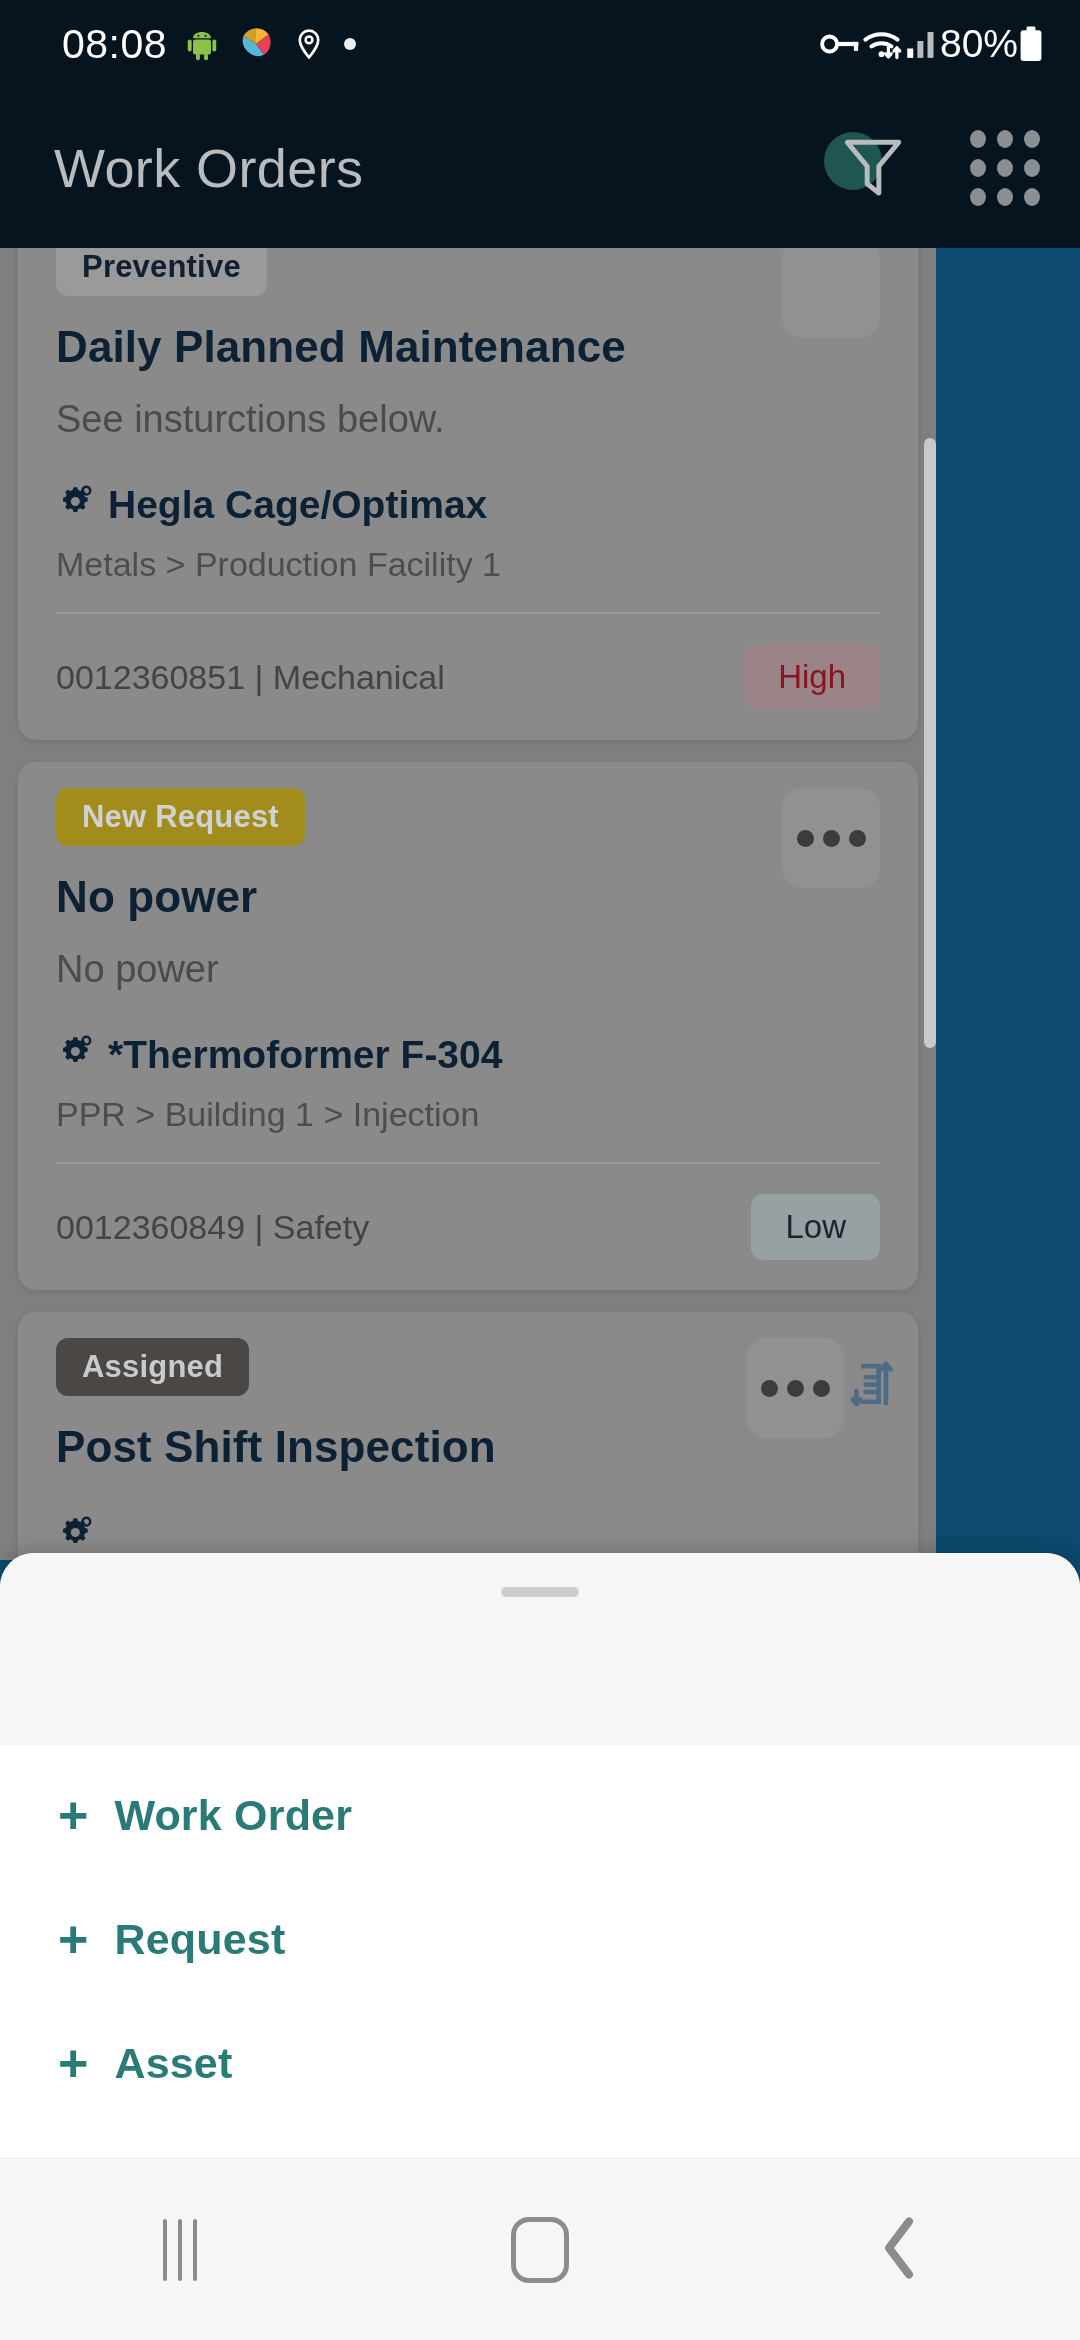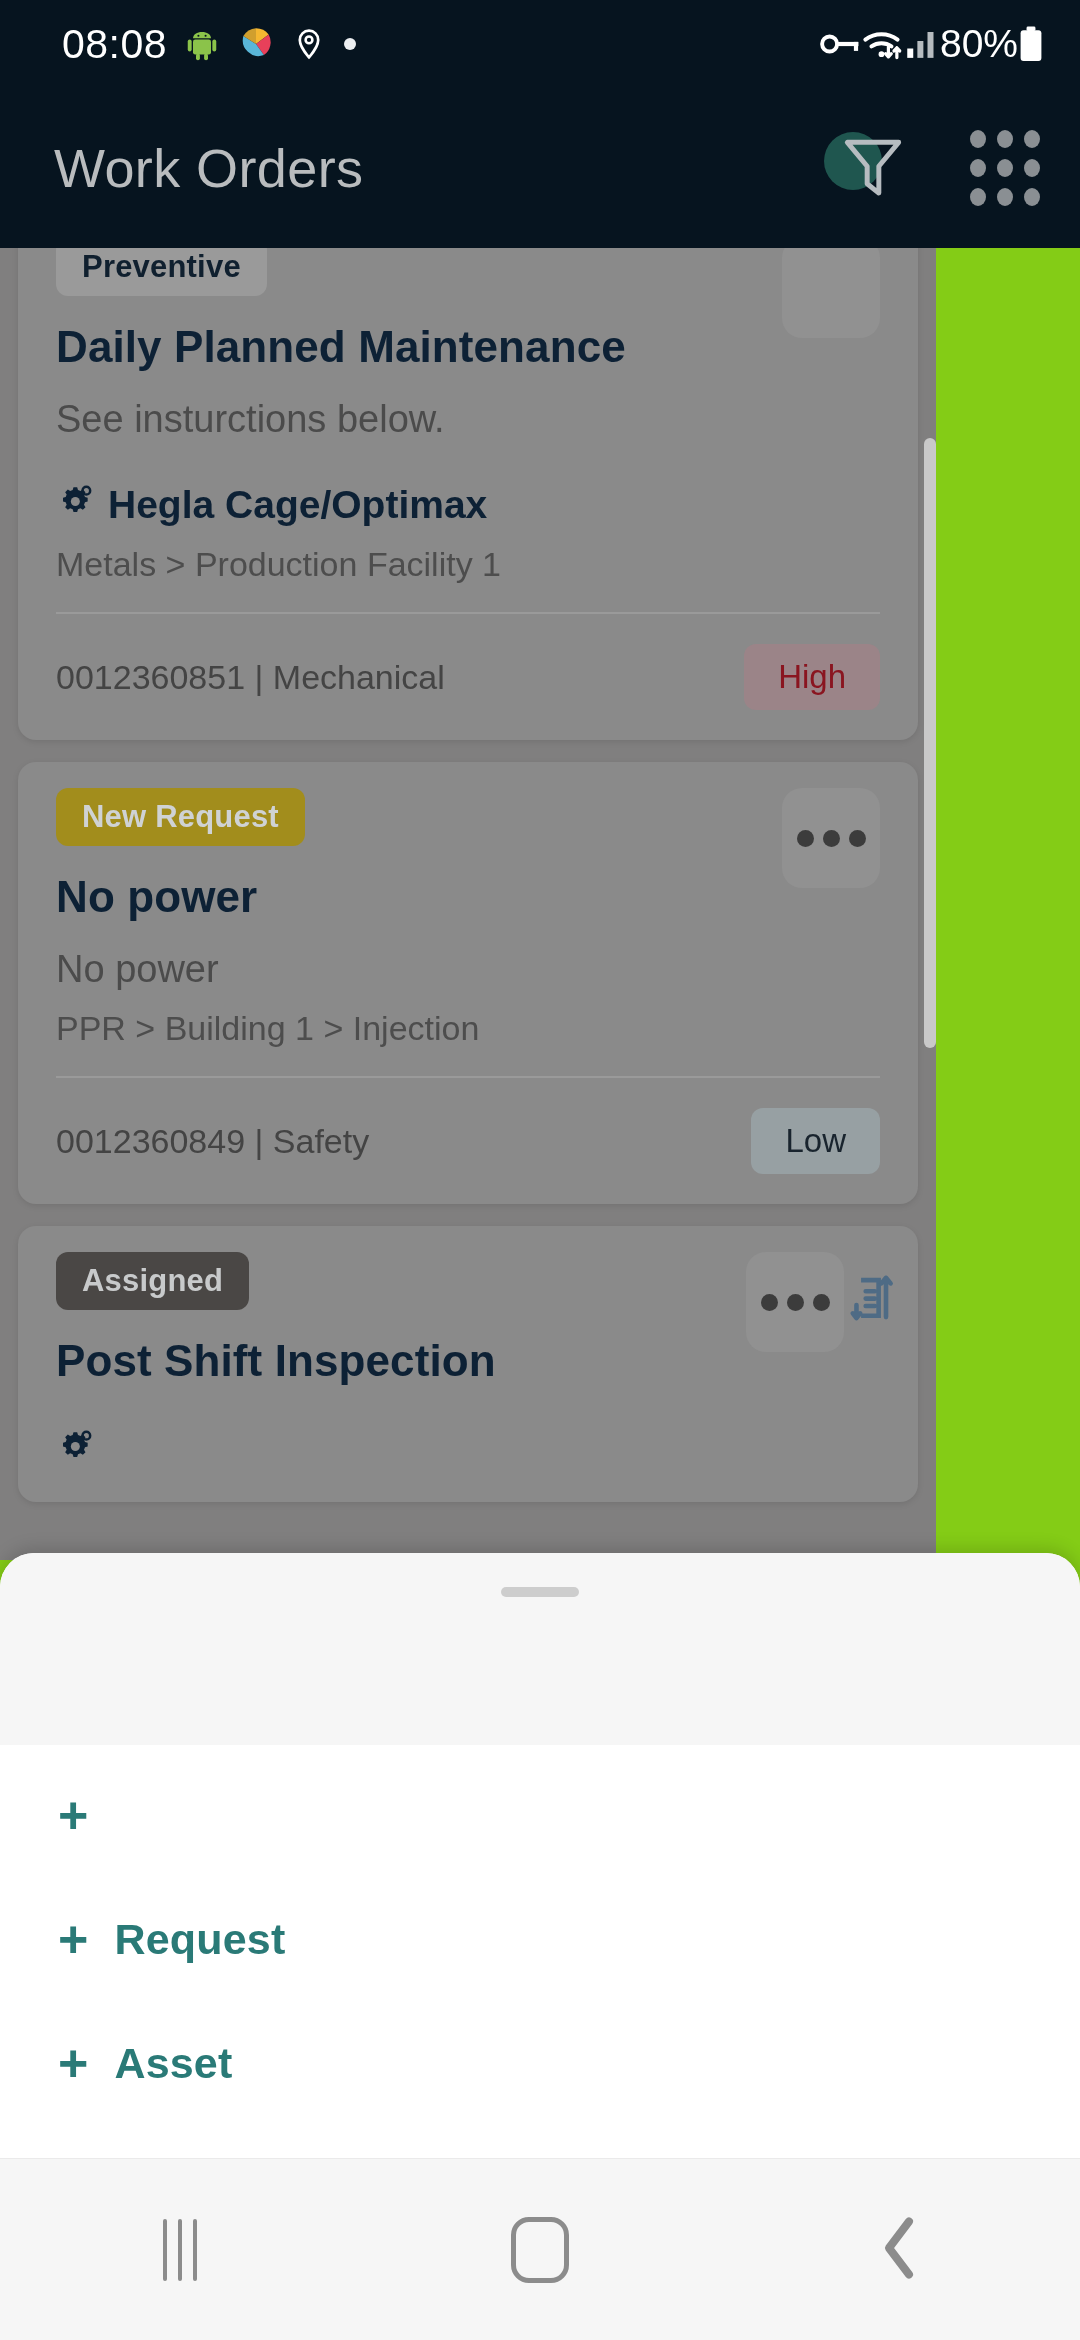--- a/index.html
+++ b/index.html
@@ -2,21 +2,21 @@
 <html><head>
 <meta charset="utf-8">
 <style>
   * { margin:0; padding:0; box-sizing:border-box; }
   html, body {
     width:1080px; height:2340px;
     background:#06131f;
     font-family:"Liberation Sans", sans-serif;
     overflow:hidden;
   }
-  #screen { position:relative; width:1080px; height:2340px; background:#84cc16; }
+  #screen { position:relative; width:1080px; height:2340px; background:#0c4a6e; }
 
   
   .statusbar{
     position:absolute; top:0; left:0; width:1080px; height:88px;
     background:#06141f; display:flex; align-items:center;
     padding:0 36px 0 62px; color:#ffffff; z-index:5;
   }
   .sb-left{ display:flex; align-items:center; gap:17px; }
   .sb-time{ font-size:41px; font-weight:400; letter-spacing:.5px; color:#fff; }
   .sb-right{ margin-left:auto; display:flex; align-items:center; }
@@ -256,20 +256,30 @@
 
     <div class="card">
       <span class="badge newrequest">New Request</span>
       <div class="kebab">
           <i></i>
           <i></i>
           <i></i>
         </div>
       <div class="card-title">No power</div>
       <div class="card-desc">No power</div>
+      <div class="asset-row">
+        <span>
+          <svg width="40" height="40" viewBox="0 0 24 24">
+            <path d="M10 4.2l.5-1.6h2.2l.5 1.6 1.5.6 1.4-.9 1.6 1.6-.9 1.4.6 1.5 1.6.5v2.2l-1.6.5-.6 1.5.9 1.4-1.6 1.6-1.4-.9-1.5.6-.5 1.6h-2.2l-.5-1.6-1.5-.6-1.4.9-1.6-1.6.9-1.4-.6-1.5-1.6-.5v-2.2l1.6-.5.6-1.5-.9-1.4 1.6-1.6 1.4.9z" fill="#0d2135"></path>
+            <circle cx="11.6" cy="11.1" r="2.7" fill="#8a8a8a"></circle>
+            <circle cx="18.2" cy="4.6" r="2.3" fill="none" stroke="#0d2135" stroke-width="1.5"></circle>
+          </svg>
+        </span>
+        <span class="asset-name">*Thermoformer F-304</span>
+      </div>
       <div class="asset-path">PPR &gt; Building 1 &gt; Injection</div>
       <div class="divider"></div>
       <div class="card-footer">
         <span class="wo-meta">0012360849 | Safety</span>
         <span class="prio low">Low</span>
       </div>
     </div>
 
     <div class="card">
       <span class="badge assigned">Assigned</span>
@@ -304,20 +314,21 @@
 
   <div class="scrim"></div>
 
   <div class="sheet">
     <div class="sheet-head">
       <div class="sheet-handle"></div>
     </div>
     <div class="sheet-items">
       <div class="sheet-item">
         <span class="plus">+</span>
+        <span class="sheet-item-label">Work Order</span>
       </div>
       <div class="sheet-item">
         <span class="plus">+</span>
         <span class="sheet-item-label">Request</span>
       </div>
       <div class="sheet-item">
         <span class="plus">+</span>
         <span class="sheet-item-label">Asset</span>
       </div>
     </div>

